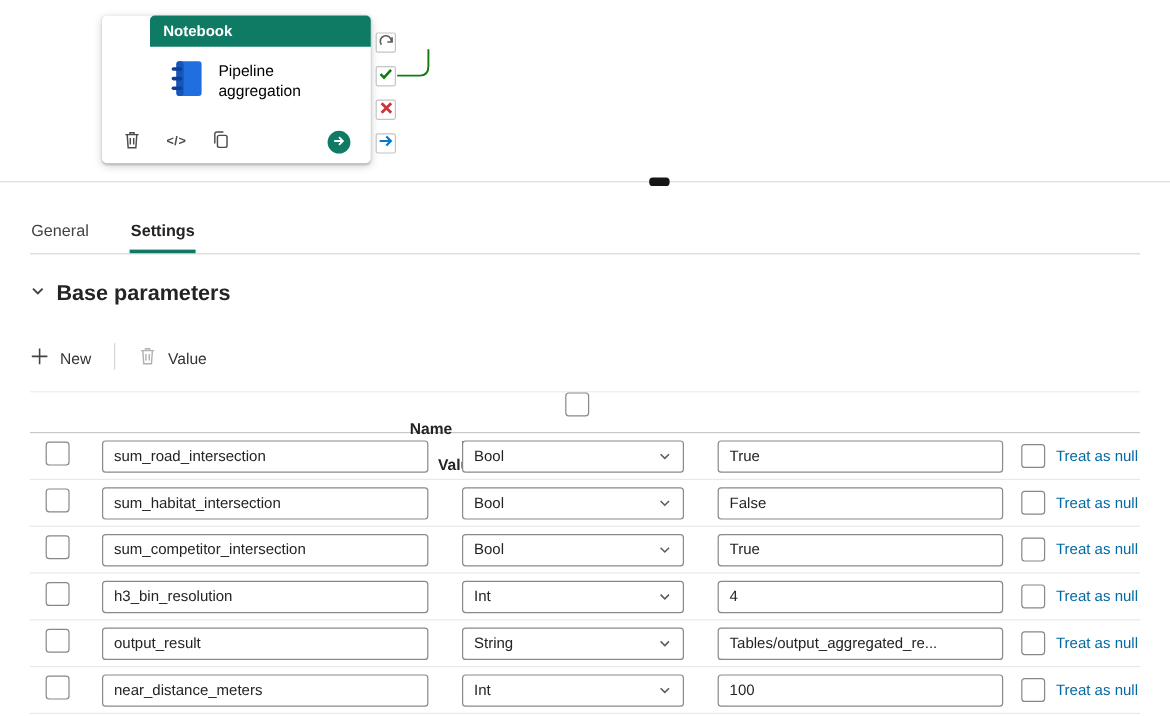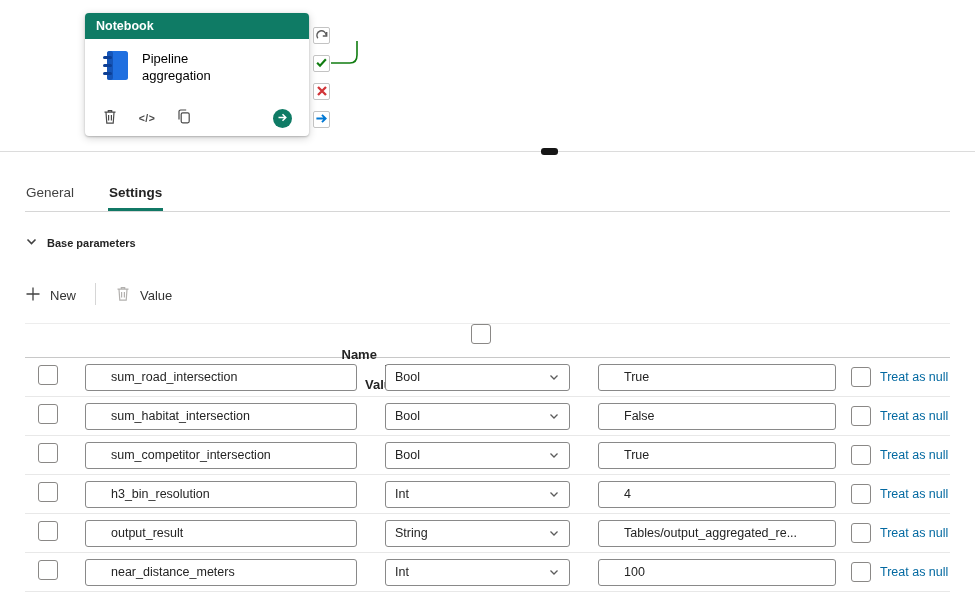--- a/index.html
+++ b/index.html
@@ -13,20 +13,21 @@
   button { background: none; border: none; padding: 0; cursor: pointer; font-family: inherit; }
 
   
   .canvas { position: relative; height: 152px; border-bottom: 1px solid #dcdcdc; background: #fff; }
   .edge { position: absolute; left: 0; top: 0; pointer-events: none; }
 
   .card {
     position: absolute; left: 85px; top: 13px; width: 224px; height: 123px;
     background: #fff; border-radius: 4px;
     box-shadow: 0 1px 2px rgba(0,0,0,.22), 0 2px 8px rgba(0,0,0,.18);
+    padding-left: 40px;
   }
   .card-header {
     height: 26px; background: #0f7b65; border-radius: 4px 4px 0 0;
     color: #fff; font-size: 12.5px; font-weight: 700;
     display: flex; align-items: center; padding: 0 11px;
   }
   .card-body { display: flex; align-items: flex-start; gap: 13px; padding: 11px 12px 0 17px; }
   .nb-title { font-size: 13px; color: #000000; width: 100px; line-height: 1.3; padding-top: 1px; }
   .card-tools {
     position: absolute; left: 0; right: 0; bottom: 8px;
@@ -54,21 +55,21 @@
   .panel { padding: 0 25px; }
 
   .tabs { display: flex; gap: 33px; border-bottom: 1px solid #d6d6d6; margin-top: 27px; }
   .tab {
     font-size: 13.5px; color: #424242; padding: 6px 1px 8px;
     border-bottom: 3px solid transparent; cursor: pointer;
   }
   .tab.active { font-weight: 700; color: #242424; border-bottom-color: #117865; }
 
   .section-head { display: flex; align-items: center; gap: 9px; margin-top: 22px; cursor: pointer; }
-  .section-title { font-size: 11px; font-weight: 700; color: #242424; }
+  .section-title { font-size: 18px; font-weight: 700; color: #242424; }
 
   .cmdbar { display: flex; align-items: flex-end; margin-top: 23px; height: 30px; }
   .cmd { display: flex; align-items: center; gap: 9px; font-size: 13px; color: #333; }
   .cmd-sep { width: 1px; height: 22px; background: #d6d6d6; margin: 0 19px; }
 
   .tbl { margin-top: 18px; border-top: 1px solid #ededed; }
   .thead {
     display: flex; align-items: center; height: 34px;
     border-bottom: 1px solid #c8c8c8; font-size: 13px; font-weight: 700; flex-direction: column;
   }
@@ -82,21 +83,21 @@
   .c-value { width: 238px; margin-right: 15px; flex: none; }
   .c-treat { display: flex; align-items: center; gap: 9px; flex: none; }
   .treat-label { font-size: 12.5px; color: #0369a1; white-space: nowrap; }
 
   .checkbox {
     width: 20px; height: 20px; border: 1px solid #8a8886; border-radius: 3px;
     background: #fff; display: inline-block; cursor: pointer;
   }
   input.txt {
     width: 100%; height: 27px; border: 1px solid #898989; border-radius: 3px;
-    padding: 0 25px; font-size: 12.5px; color: #242424; font-family: inherit;
+    padding: 0 9px; font-size: 12.5px; color: #242424; font-family: inherit;
     background: #fff; outline: none; text-overflow: ellipsis;
   }
   .select {
     height: 27px; border: 1px solid #898989; border-radius: 3px; background: #fff;
     display: flex; align-items: center; padding: 0 9px; font-size: 12.5px; color: #242424;
     cursor: pointer;
   }
   .select .chev { margin-left: auto; display: flex; }
 </style>
 </head>

